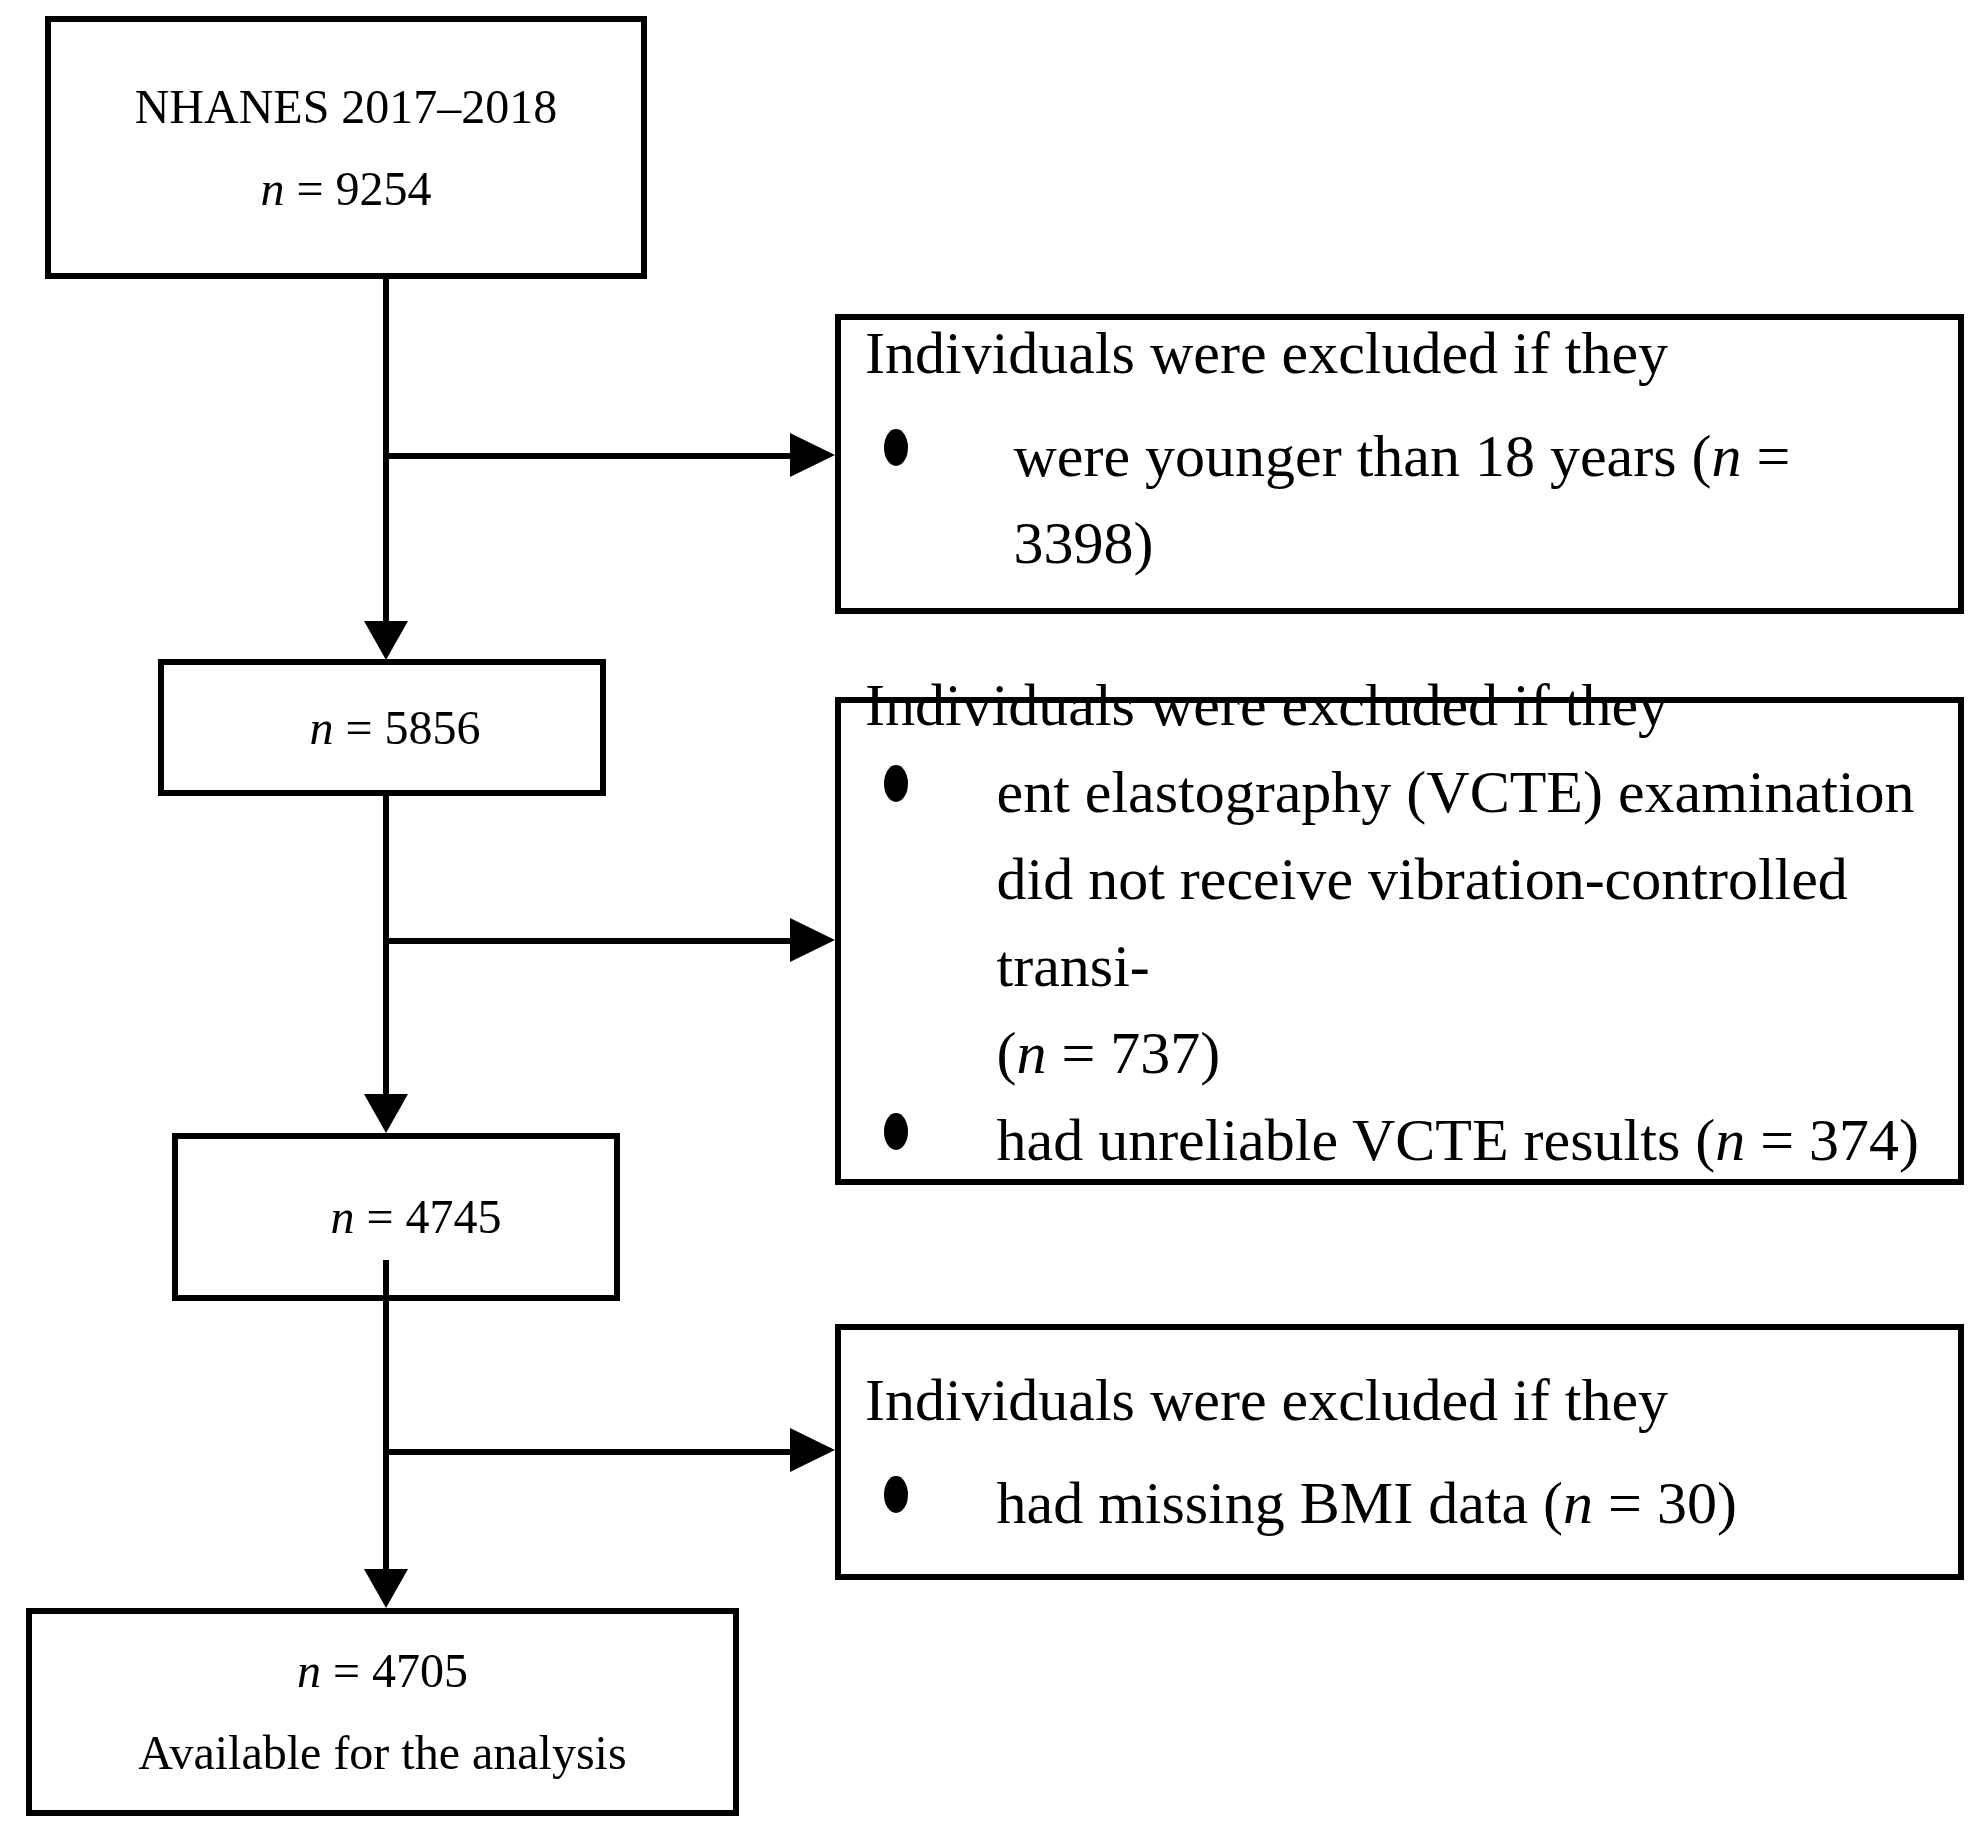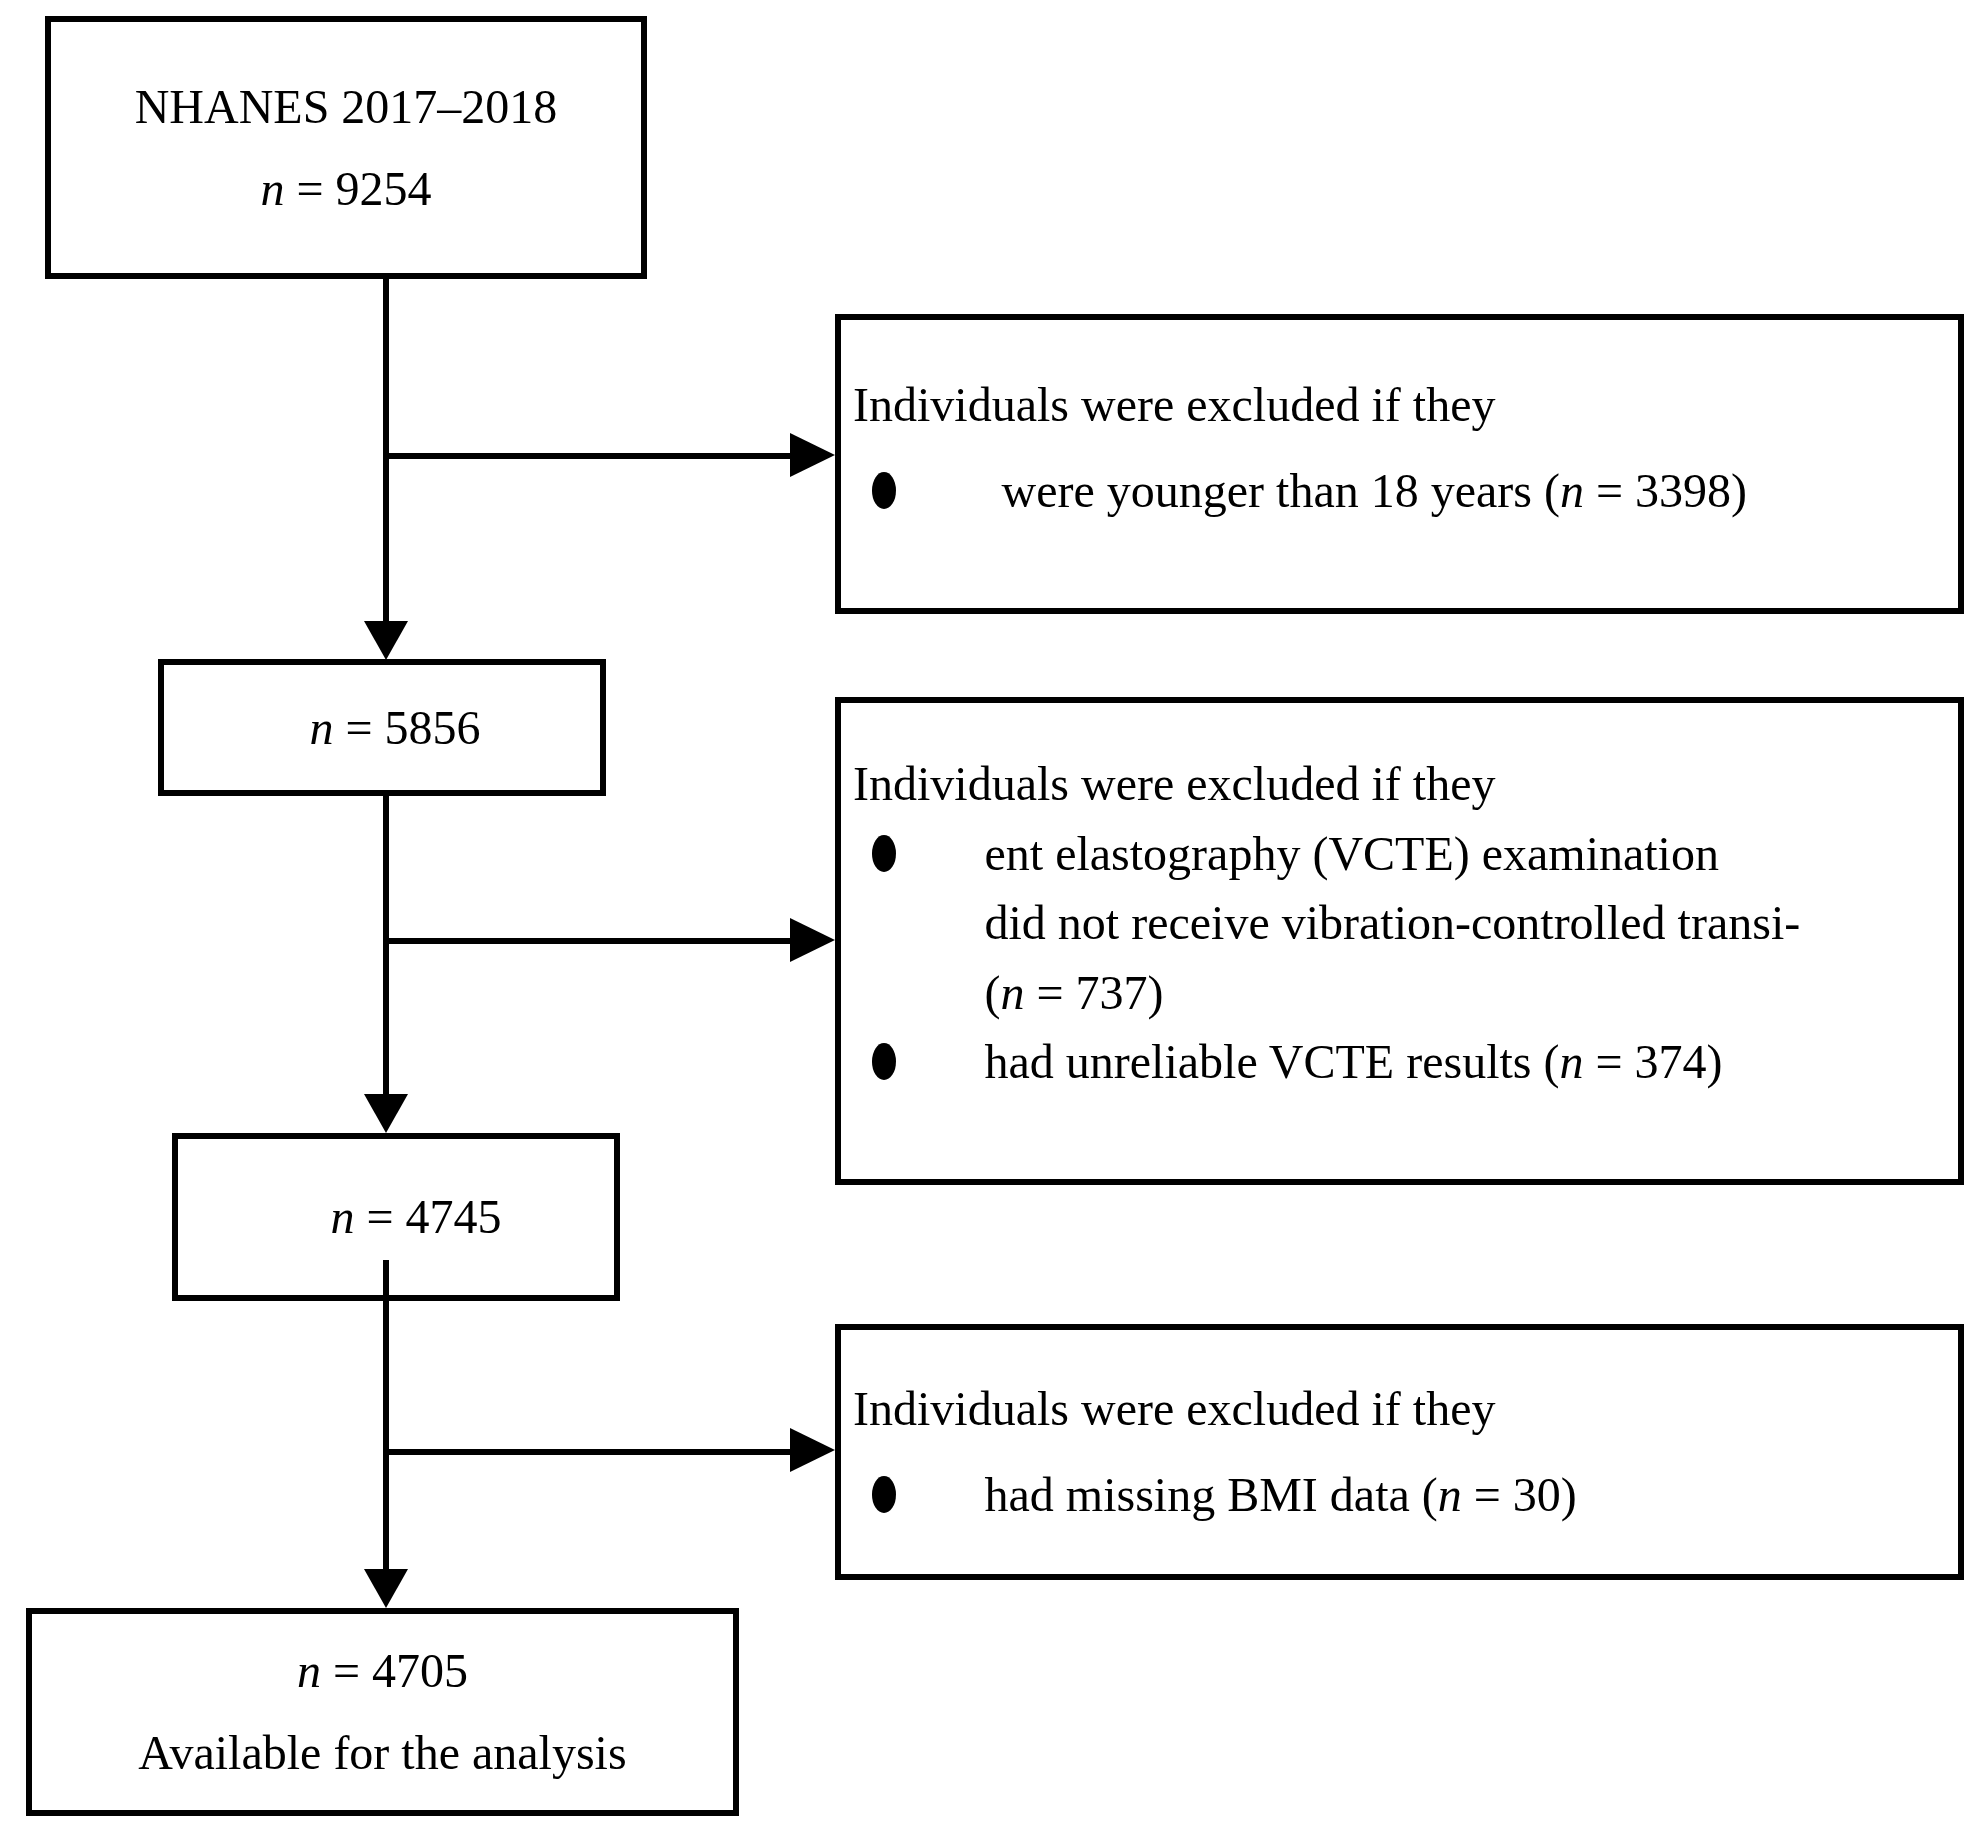--- a/index.html
+++ b/index.html
@@ -30,23 +30,23 @@
     line-height: 1.7;
   }
   .excl-box {
     position: absolute;
     box-sizing: border-box;
     border: 6.4px solid #000000;
     background: #ffffff;
     display: flex;
     flex-direction: column;
     justify-content: center;
-    font-size: 48px;
+    font-size: 60px;
     line-height: 1.45;
-    padding-left: 12px;
+    padding-left: 24px;
     padding-right: 16px;
   }
   .bullet-row {
     display: flex;
     align-items: flex-start;
     margin-left: 18.5px;
   }
   .bullet-glyph {
     flex: none;
     width: 24px;

